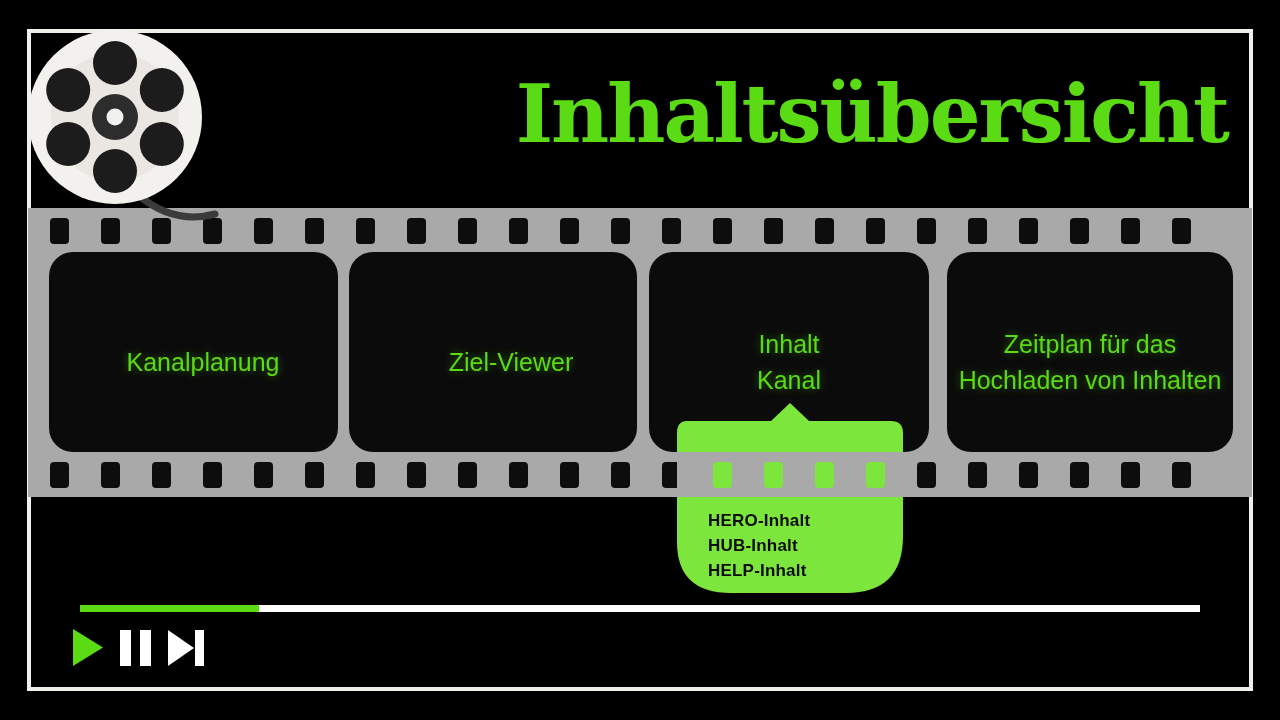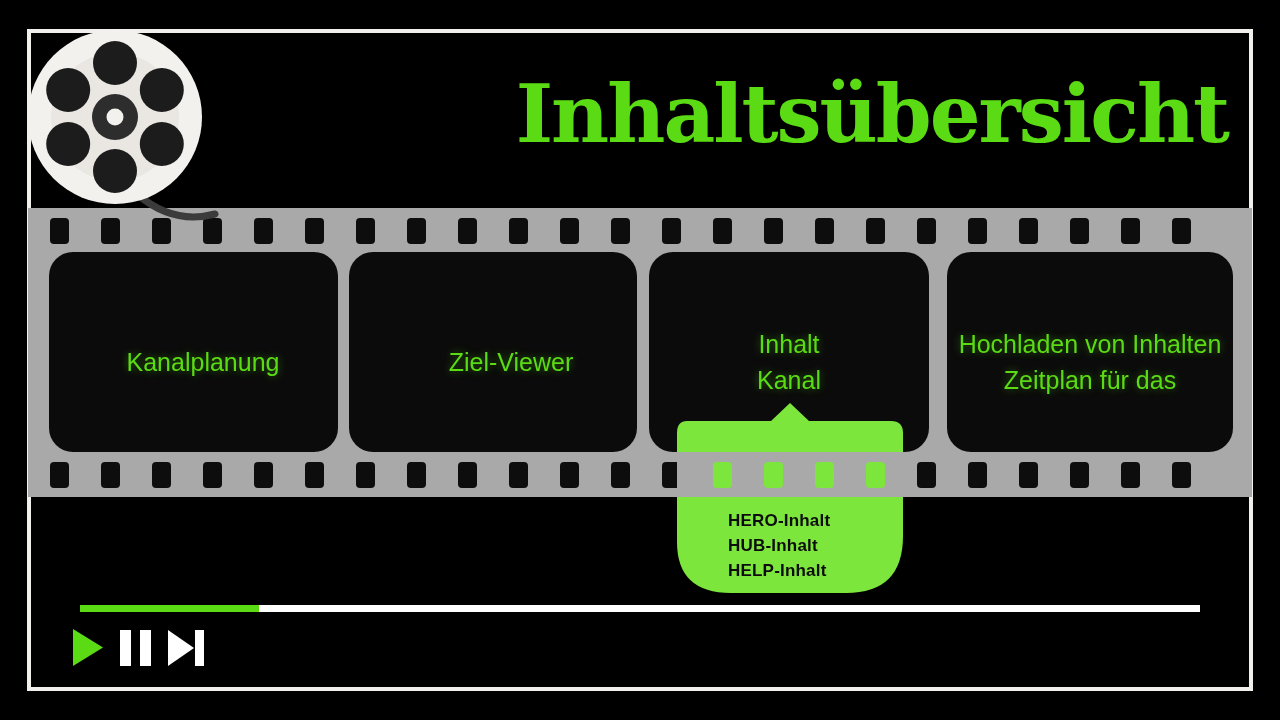--- a/index.html
+++ b/index.html
@@ -29,21 +29,21 @@
     display:flex;flex-direction:column;align-items:center;justify-content:center;
     padding-top:20px;text-align:center;
     color:var(--accent,#5BDB14);font-size:25px;line-height:36px;
     text-shadow:0 0 8px rgba(96,221,26,.45);
   }
   .flabel span{display:block;}
   
   .callout-list{
     position:absolute;left:708px;top:508px;
     color:var(--callout-text,#0D0D0D);font-weight:700;
-    font-size:17px;line-height:25px;letter-spacing:.2px;margin-left:20px;
+    font-size:17px;line-height:25px;letter-spacing:.2px;
   }
   
   .progress{position:absolute;left:80px;top:605px;width:1120px;height:7px;display:flex;}
   .progress .played{height:100%;background:var(--accent,#5BDB14);}
   .progress .remaining{height:100%;flex:1;background:var(--control-white,#FFF);}
   
   .controls{position:absolute;left:73px;top:629px;display:flex;align-items:center;gap:17px;}
   .controls button{background:none;border:0;padding:0;margin:0;line-height:0;cursor:pointer;}
 </style>
 </head>
@@ -137,22 +137,22 @@
   <span>Kanalplanung</span>
 </div>
 <div class="flabel" style="left:349px;width:324px">
   <span>Ziel-Viewer</span>
 </div>
 <div class="flabel" style="left:649px;width:280px">
   <span>Inhalt</span>
   <span>Kanal</span>
 </div>
 <div class="flabel" style="left:947px;width:286px">
+  <span>Zeitplan für das</span>
   <span>Hochladen von Inhalten</span>
-  <span>Zeitplan für das</span>
 </div>
 
 <div class="callout-list">
   <div>HERO-Inhalt</div>
   <div>HUB-Inhalt</div>
   <div>HELP-Inhalt</div>
 </div>
 
 <div class="progress">
   <div class="played" style="width: 16%;"></div>

